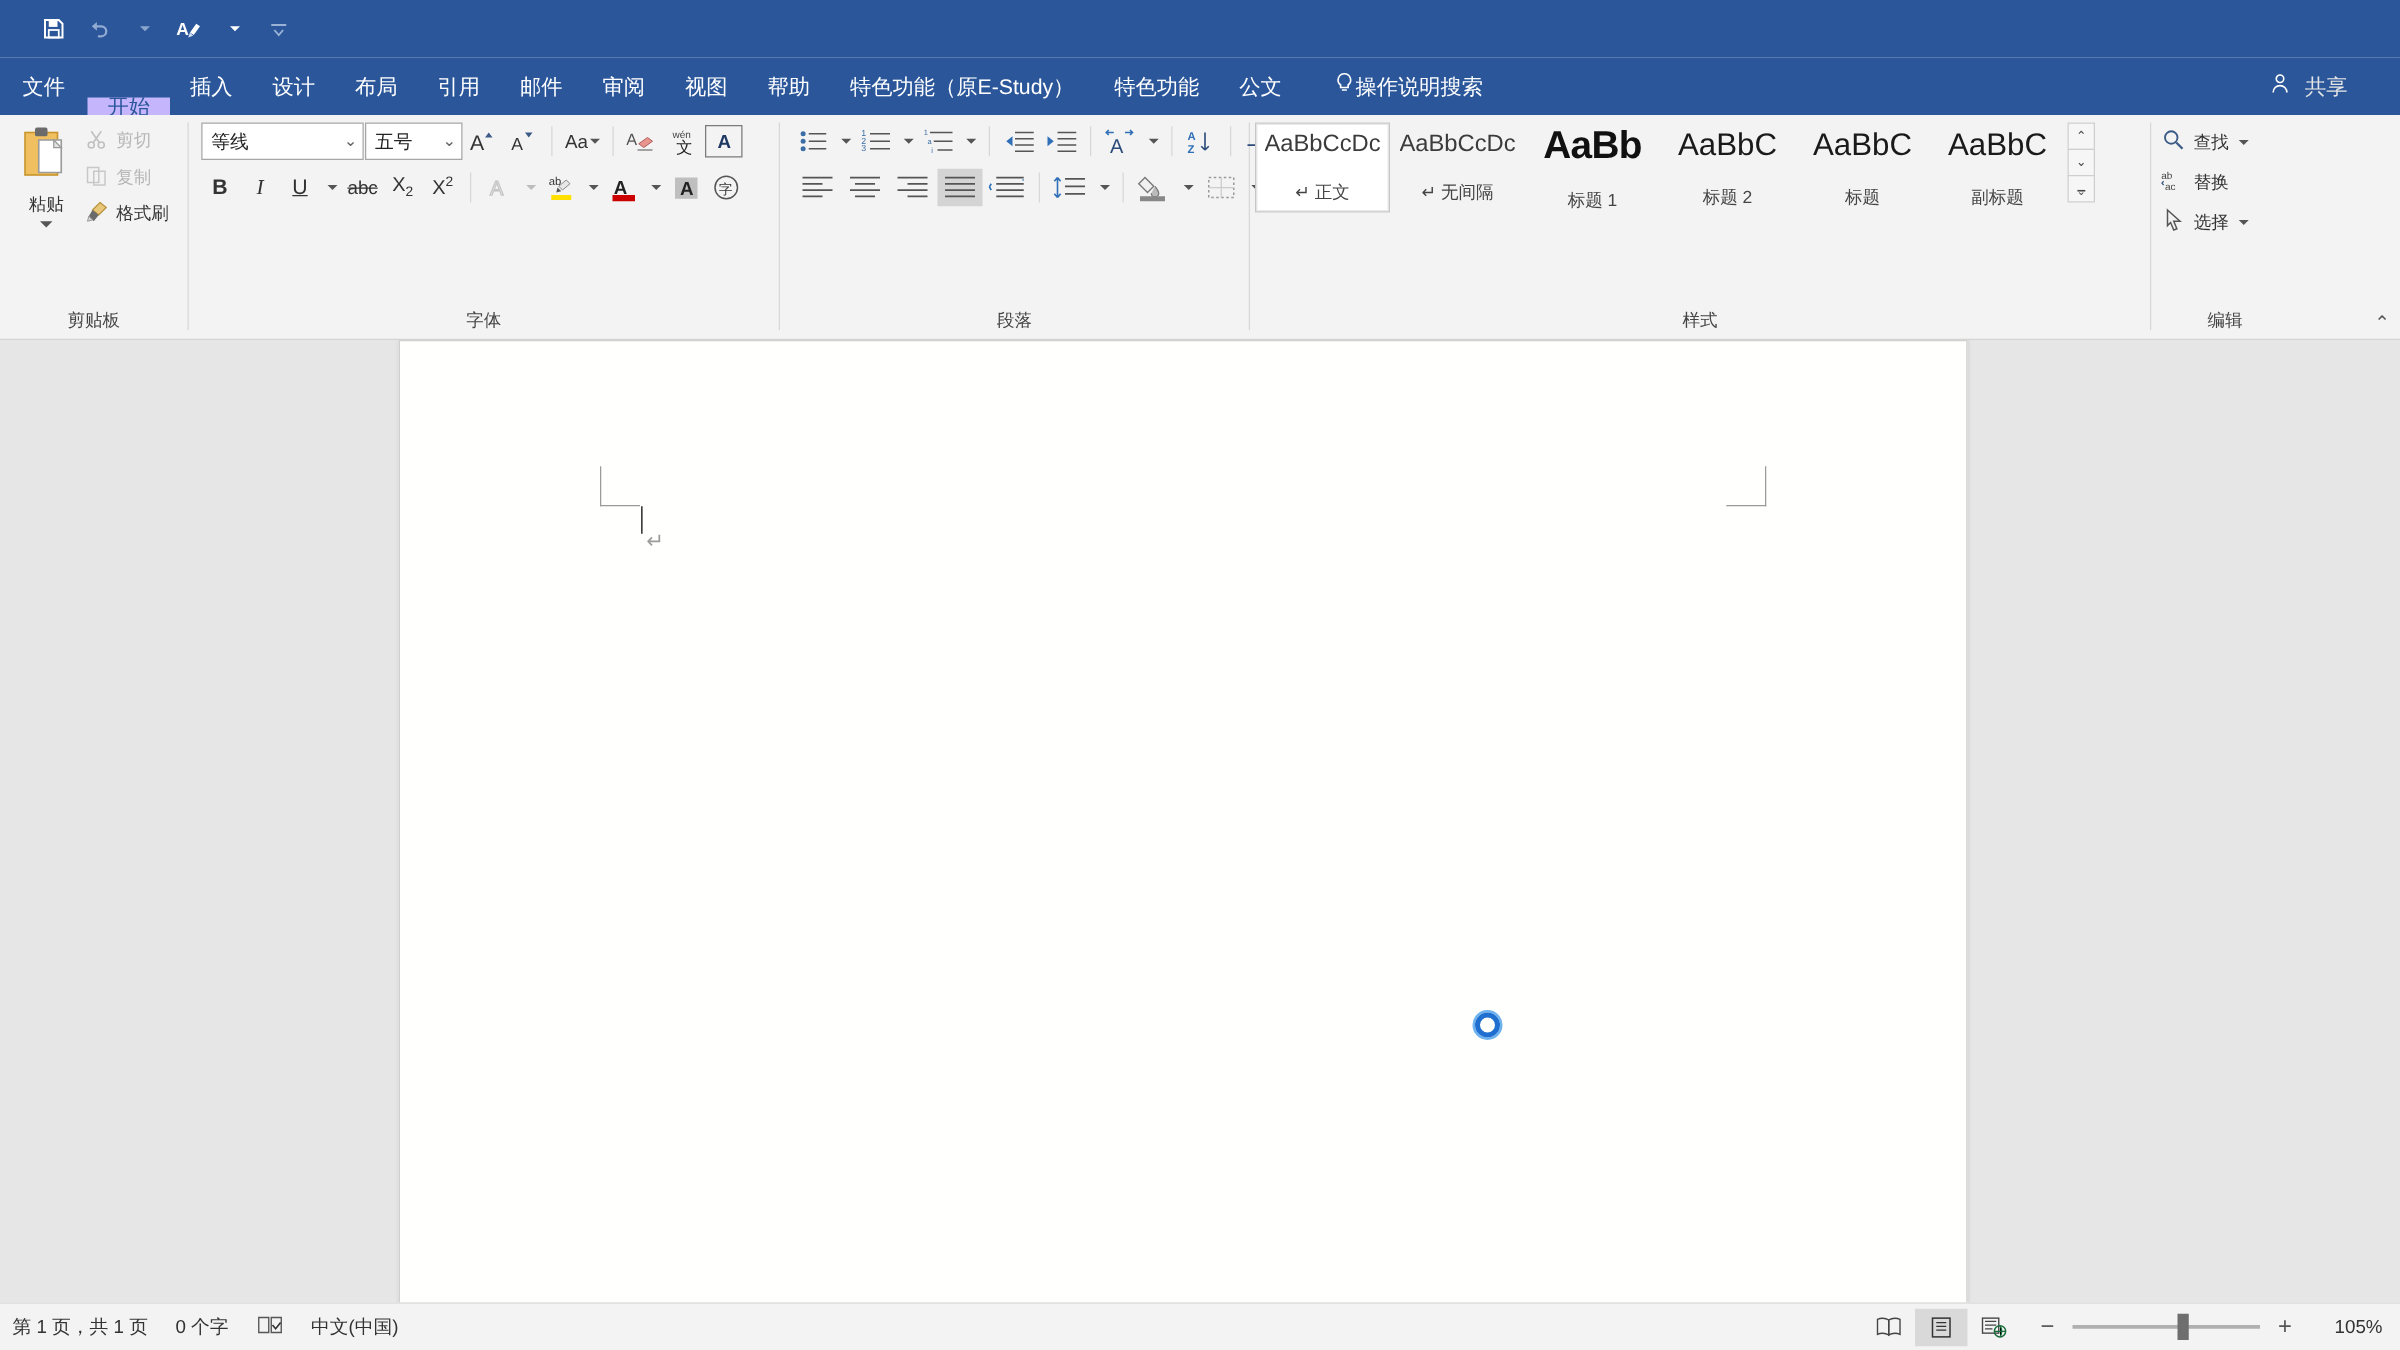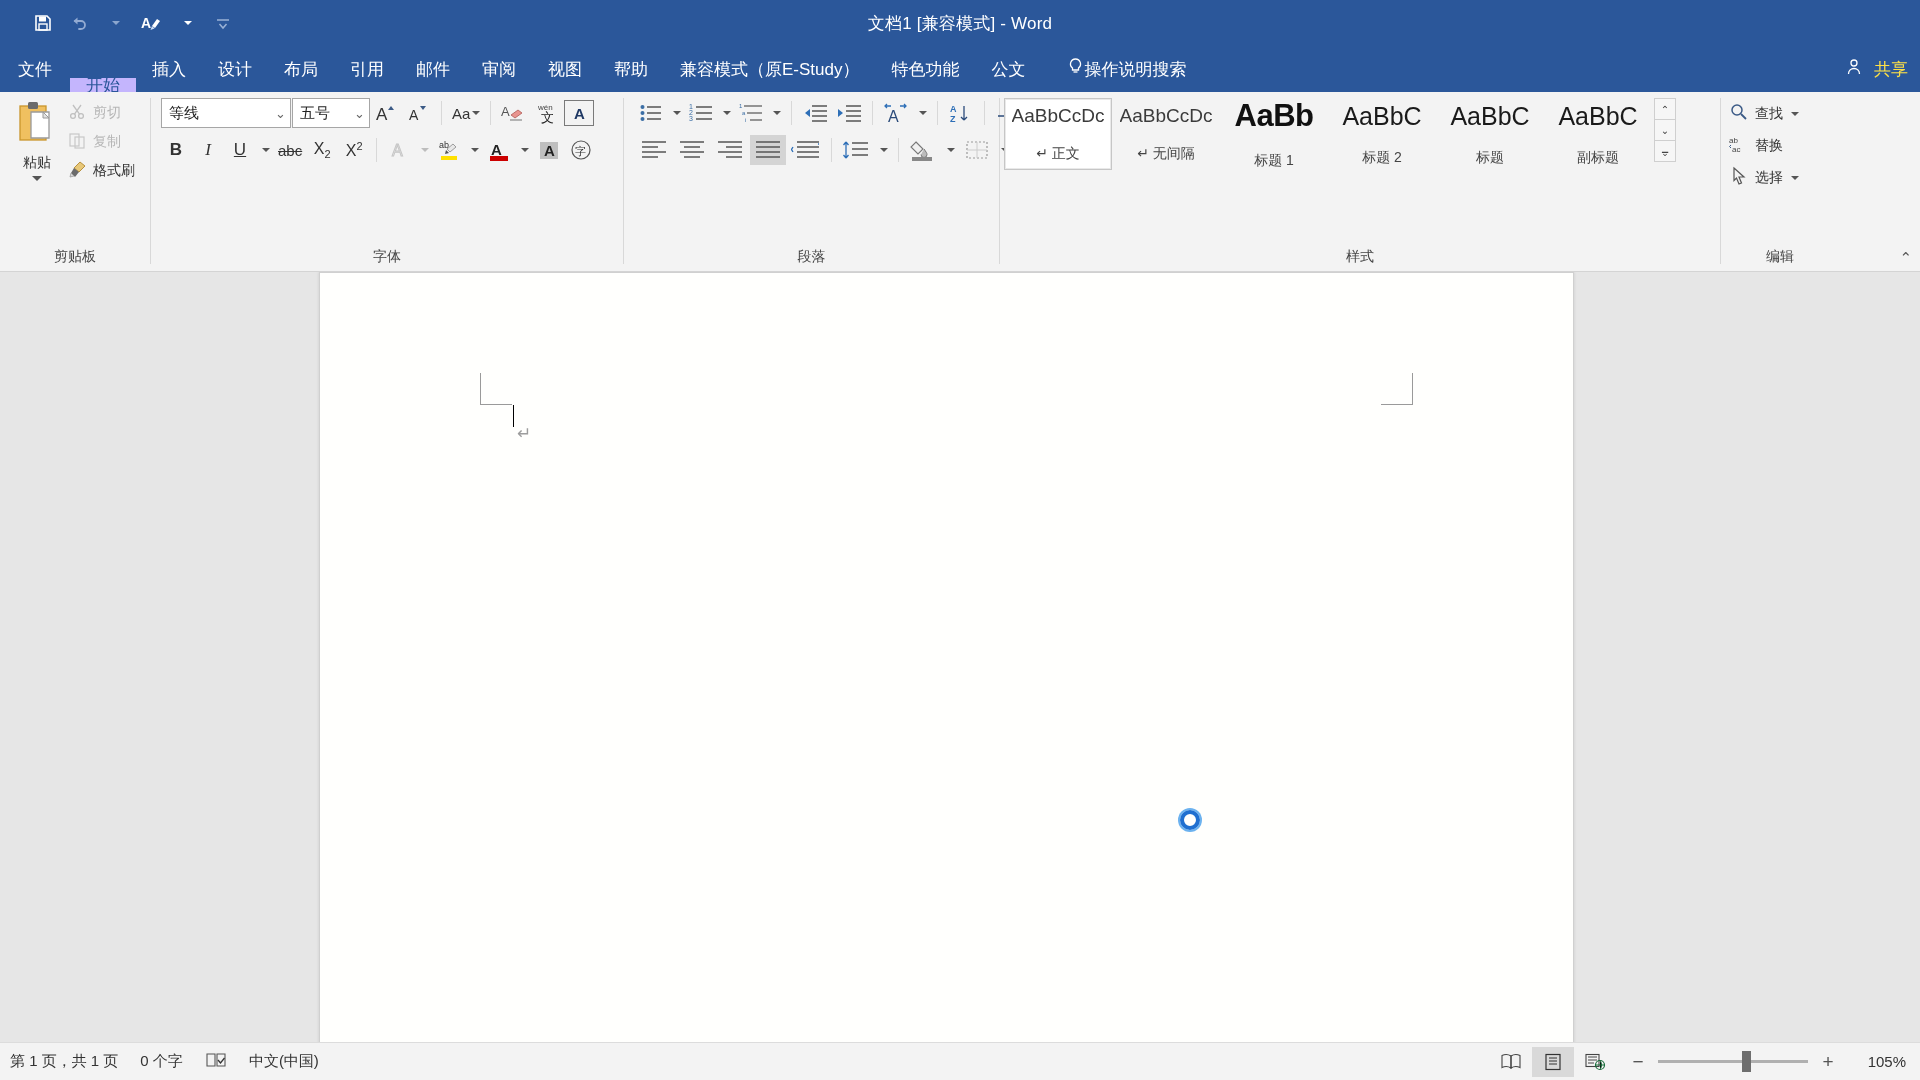--- a/index.html
+++ b/index.html
@@ -48,21 +48,21 @@
     color: #ffffff; font-size: 17px; white-space: nowrap;
   }
   .tab.active { background: #c4b5fd; color: #2b579a; font-weight: normal; margin-top: 32px; }
   .tab.file { padding: 0 18px; }
   .tellme {
     display: flex; align-items: center; gap: 0;
     color: #ffffff; font-size: 17px; padding: 0 14px; margin-left: 12px;
   }
   .share {
     margin-left: auto; display: flex; align-items: center; gap: 8px;
-    color: #fde047; font-size: 17px; padding-right: 12px;
+    color: #e5e5e5; font-size: 17px; padding-right: 42px;
   }
   
   .ribbon {
     height: 180px; background: #f3f3f3;
     display: flex; position: relative;
     border-bottom: 1px solid #d4d4d4;
   }
   .group { position: relative; display: flex; flex-direction: column; }
   .group-body { flex: 1; display: flex; align-items: flex-start; padding-top: 6px; }
   .group-label {
@@ -193,35 +193,34 @@
     </div>
     <div class="qat-btn">
         <span class="caret"></span>
       </div>
     <div class="qat-btn dim">
       <svg width="20" height="20" viewBox="0 0 20 20">
           <path d="M4 7h12M6.5 11l3.5 4 3.5-4" fill="none" stroke="#9ab2d6" stroke-width="1.5"></path>
         </svg>
     </div>
   </div>
-  <div class="title-text">文档1 [兼容模式]  -  Word</div>
 </div>
 
 <div class="tabrow">
   <div class="tab file">文件</div>
   <div class="tab active">开始</div>
   <div class="tab">插入</div>
   <div class="tab">设计</div>
   <div class="tab">布局</div>
   <div class="tab">引用</div>
   <div class="tab">邮件</div>
   <div class="tab">审阅</div>
   <div class="tab">视图</div>
   <div class="tab">帮助</div>
-  <div class="tab">兼容模式（原E-Study）</div>
+  <div class="tab">特色功能（原E-Study）</div>
   <div class="tab">特色功能</div>
   <div class="tab">公文</div>
   <div class="tellme">
     <span>
       <svg width="17" height="20" viewBox="0 0 17 20">
           <path d="M8.5 2a5 5 0 0 0-3 9v2h6v-2a5 5 0 0 0-3-9z" fill="none" stroke="#fff" stroke-width="1.3"></path>
           <path d="M6.5 15h4" stroke="#fff" stroke-width="1.3"></path>
         </svg>
     </span>
     <span>操作说明搜索</span>

